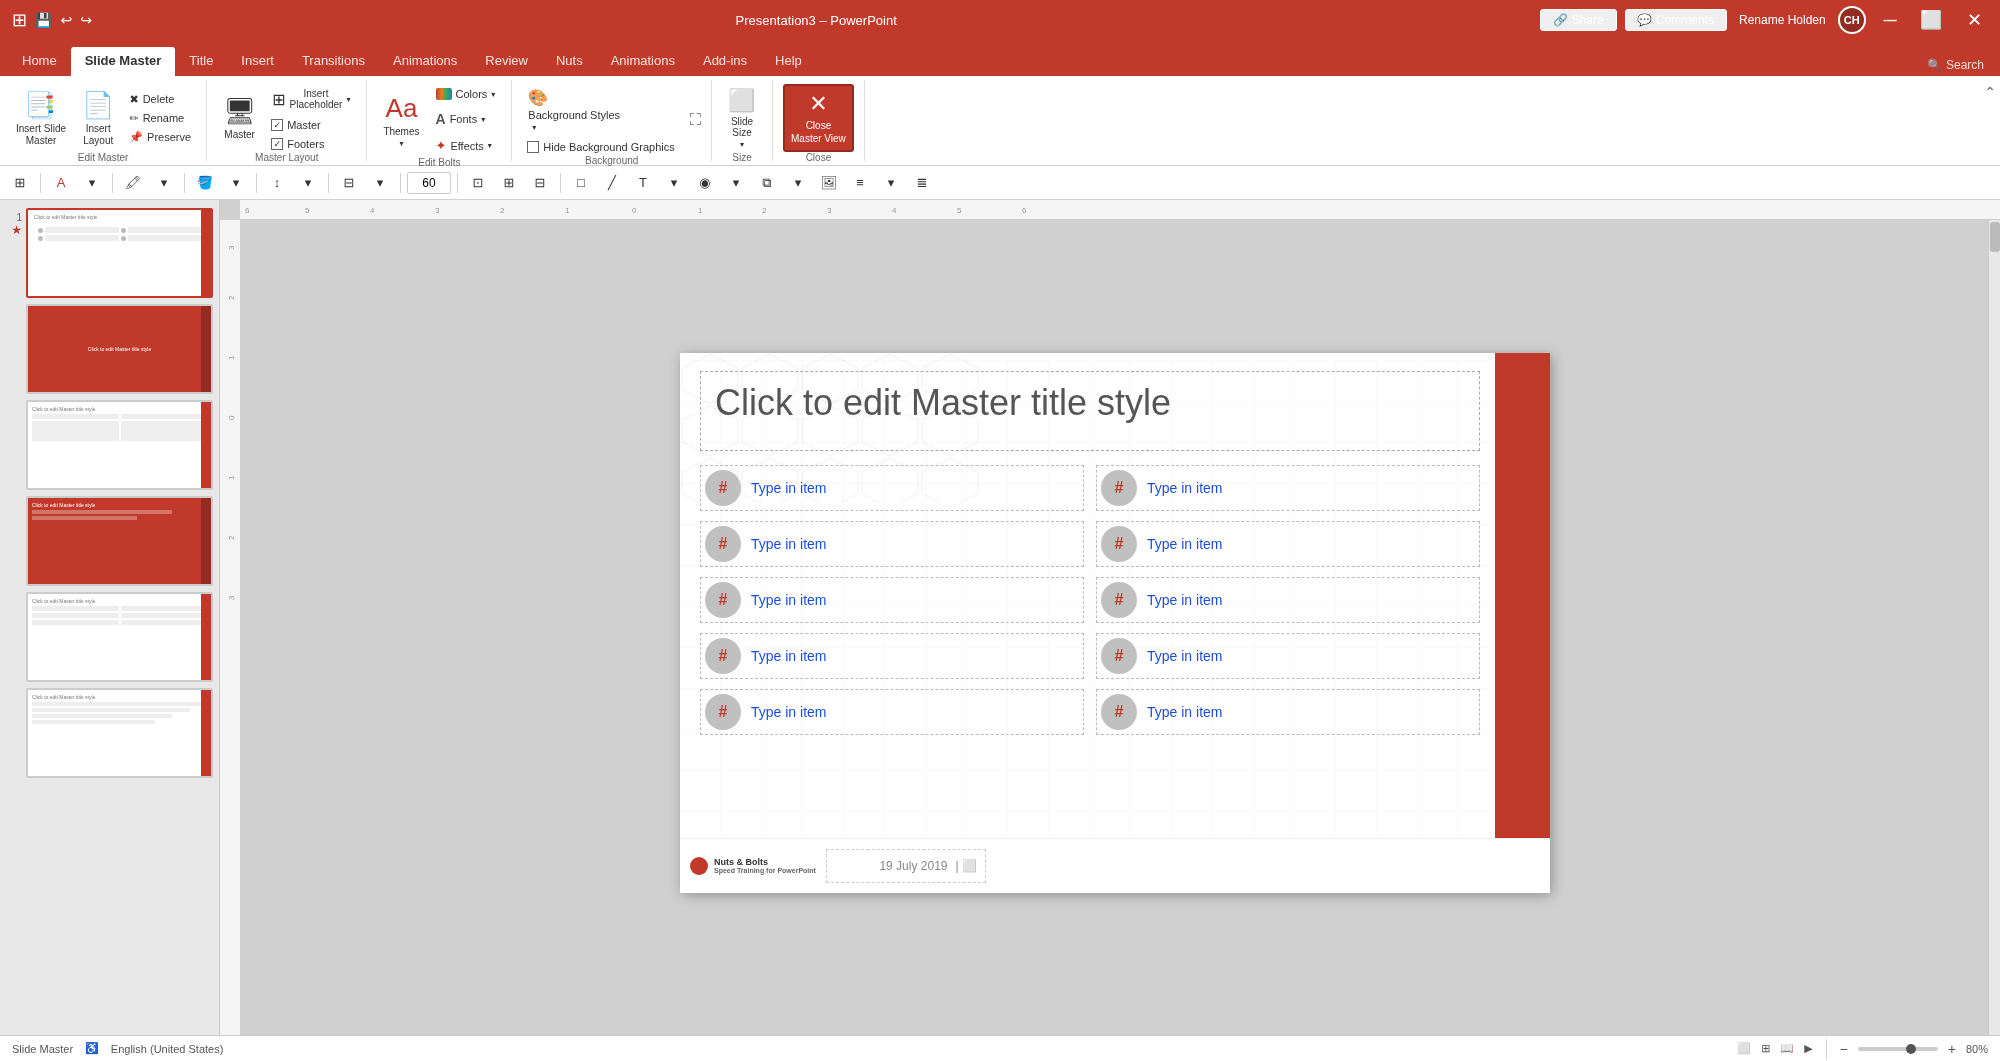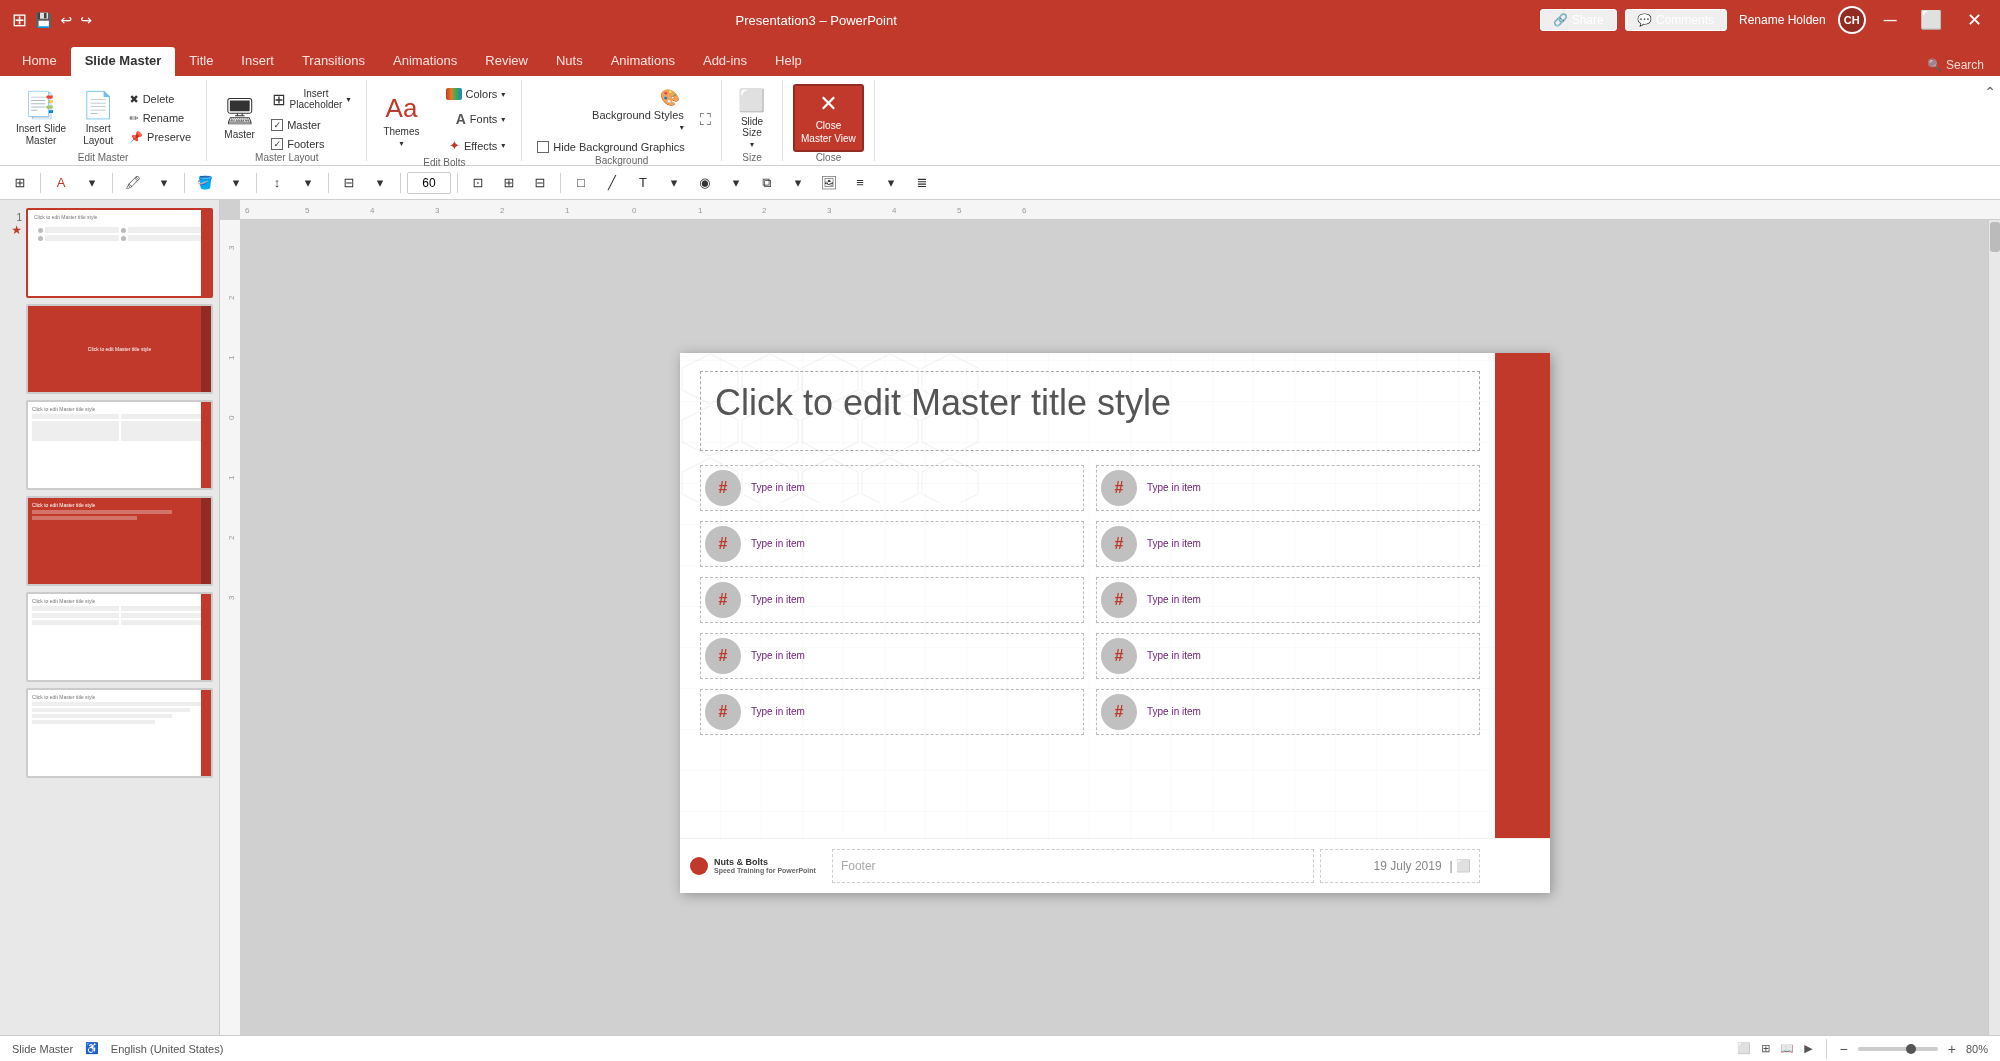--- a/index.html
+++ b/index.html
@@ -85,22 +85,22 @@
     }
     .ribbon-btn.active-btn { background: #c0392b; color: white; border: 2px solid #922b21; }
     .ribbon-small-btns { display: flex; flex-direction: column; gap: 2px; }
     .ribbon-small-btn {
       display: flex; align-items: center; gap: 4px;
       padding: 2px 5px; cursor: pointer; border-radius: 2px; font-size: 11px; color: #333;
     }
     .checkbox-icon { width: 12px; height: 12px; border: 1px solid #666; display: inline-flex; align-items: center; justify-content: center; }
     .checked::after { content: '✓'; font-size: 9px; }
     .ribbon-dropdown-btn {
-      display: flex; flex-direction: column; align-items: flex-end; padding: 4px 6px;
-      cursor: pointer; border-radius: 3px; font-size: 11px; gap: 2px; color: #333; margin-left: 10px;
+      display: flex; flex-direction: column; align-items: flex-start; padding: 4px 6px;
+      cursor: pointer; border-radius: 3px; font-size: 11px; gap: 2px; color: #333;
     }
     .dropdown-arrow { font-size: 8px; }
 
     
     #toolbar {
       background: white;
       border-bottom: 1px solid #d0d0d0;
       height: 34px;
       display: flex;
       align-items: center;
@@ -271,22 +271,22 @@
       display: flex;
       align-items: center;
       justify-content: center;
       color: #c0392b;
       font-size: 16px;
       font-weight: bold;
       flex-shrink: 0;
       margin: 4px;
     }
     .item-text {
-      font-size: 10px;
-      color: #701a75;
+      font-size: 14px;
+      color: #1d4ed8;
       flex: 1;
     }
 
     
     .slide-footer {
       position: absolute;
       bottom: 0;
       left: 0;
       right: 0;
       height: 55px;
@@ -812,23 +812,20 @@
         </div>
 
         <div class="slide-footer">
           <div class="footer-logo">
             <div class="footer-logo-dot"></div>
             <div>
               <div style="font-size:9px;font-weight:bold;">Nuts &amp; Bolts</div>
               <div style="font-size:7px;color:#666;">Speed Training for PowerPoint</div>
             </div>
           </div>
-          <div class="footer-center">
-            <span>Footer</span>
-          </div>
           <div class="footer-right">
             <span>19 July 2019</span>
             <span>| ⬜</span>
           </div>
         </div>
       </div>
     </div>
 
     <div style="position:absolute;right:0;top:20px;bottom:0;width:12px;background:#e8e8e8;border-left:1px solid #ccc;">
       <div style="width:10px;height:30px;background:#bbb;border-radius:3px;margin:2px 1px;"></div>

